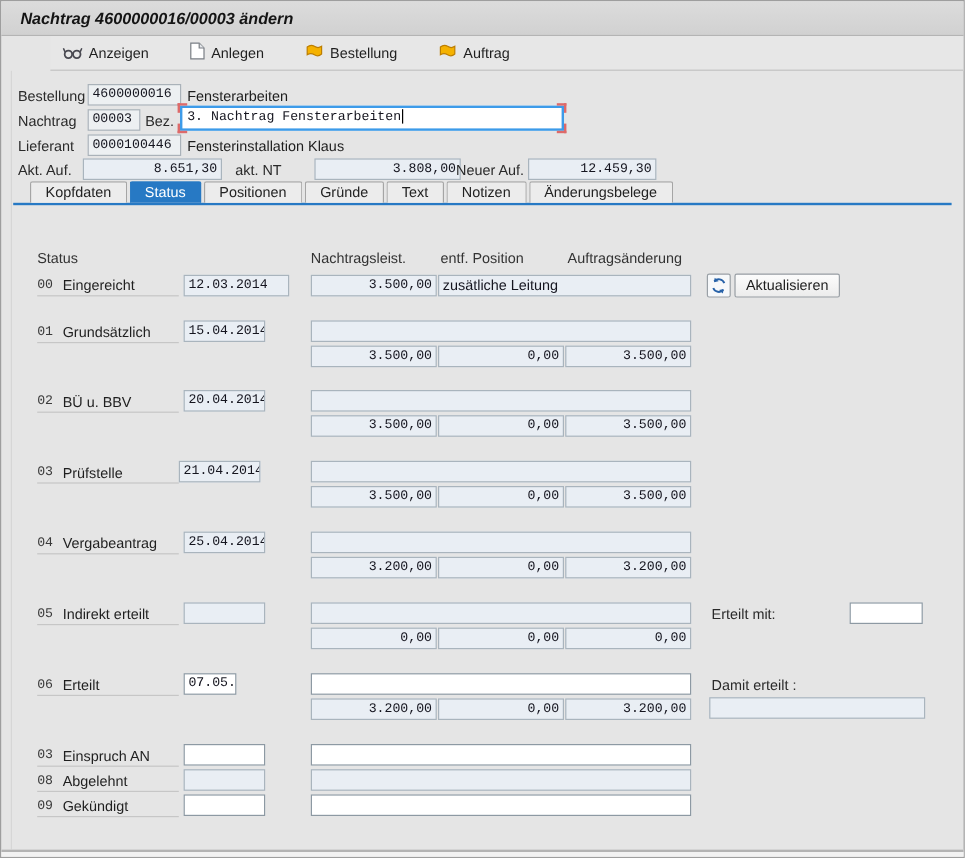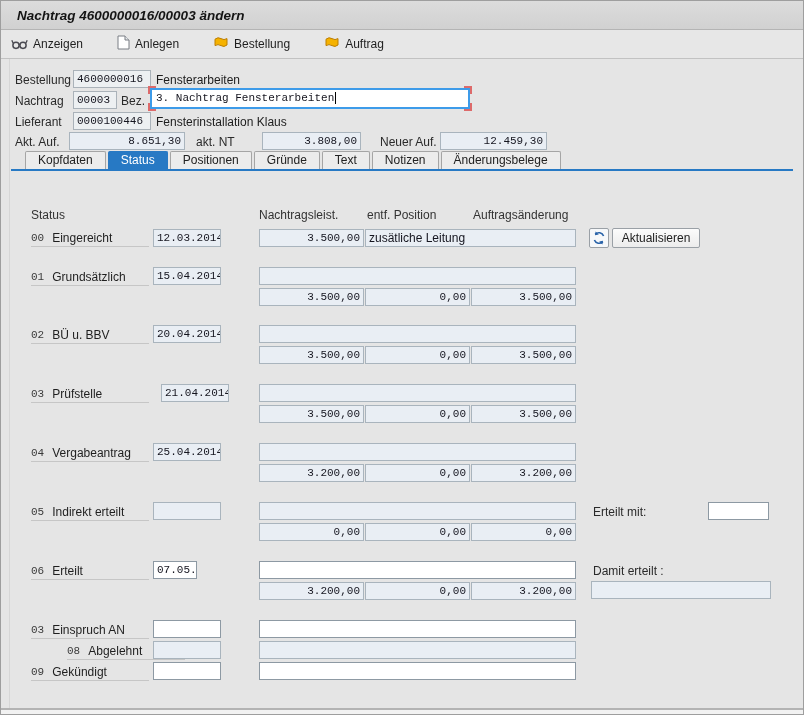--- a/index.html
+++ b/index.html
@@ -3,21 +3,21 @@
 <meta charset="utf-8">
 <style>
   html,body{margin:0;padding:0;background:#c9c9c9;font-family:"Liberation Sans",sans-serif;}
   .window{position:relative;width:804px;height:715px;background:#e5e5e5;border:1px solid #9e9e9e;box-sizing:border-box;overflow:hidden;}
 
   
   .titlebar{height:29px;background:linear-gradient(#dcdcdc,#d1d1d1);border-bottom:1px solid #b4b4b4;display:flex;align-items:center;padding:0 16px;box-sizing:border-box;}
   .title{font-size:13.5px;font-weight:bold;font-style:italic;color:#141414;}
 
   
-  .toolbar{height:29px;background:#e7e7e7;border-bottom:1px solid #c2c2c2;display:flex;align-items:center;padding:0 10px;box-sizing:border-box;gap:34px;}
+  .toolbar{height:29px;background:#e7e7e7;border-bottom:1px solid #c2c2c2;display:flex;align-items:center;padding:0 10px;box-sizing:border-box;gap:34px;margin-left:41px;}
   .tbtn{display:flex;align-items:center;gap:5px;font-size:12px;color:#1f1f1f;cursor:pointer;}
 
   
   .lbl{position:absolute;font-size:12px;color:#2a2a2a;white-space:nowrap;}
   .fld{position:absolute;box-sizing:border-box;height:18px;line-height:16px;padding:0 3px;
        font-family:"Liberation Mono",monospace;font-size:11px;color:#15151f;
        background:#e9eef4;border:1px solid #a9b4bd;overflow:hidden;white-space:nowrap;}
   .fld.grey{background:#edf0f2;border-color:#aab2b9;}
   .fld.white{background:#ffffff;border-color:#8d99a3;}
   .fld.num{text-align:right;}
@@ -126,21 +126,21 @@
     <span class="corner br"></span>
   </div>
 
   <span class="lbl" style="left:14px;top:114px;">Lieferant</span>
   <span class="fld grey" style="left:72px;top:111px;width:78px;">0000100446</span>
   <span class="freetext" style="left:155px;top:114px;">Fensterinstallation Klaus</span>
 
   <span class="lbl" style="left:14px;top:134px;text-align:center;">Akt. Auf.</span>
   <span class="fld num" style="left:68px;top:131px;width:116px;">8.651,30</span>
   <span class="lbl" style="left:195px;top:134px;">akt. NT</span>
-  <span class="fld num" style="left:261px;top:131px;width:99px;">3.808,00</span>
+  <span class="fld num" style="left:261px;top:131px;width:122px;">3.808,00</span>
   <span class="lbl" style="left:379px;top:134px;">Neuer Auf.</span>
   <span class="fld num" style="left:439px;top:131px;width:107px;">12.459,30</span>
 
   <div class="tabstrip">
     <span class="tab">Kopfdaten</span>
     <span class="tab active">Status</span>
     <span class="tab">Positionen</span>
     <span class="tab">Gründe</span>
     <span class="tab">Text</span>
     <span class="tab">Notizen</span>
@@ -149,21 +149,21 @@
 
   <span class="colhdr" style="left:30px;top:207px;">Status</span>
   <span class="colhdr" style="left:258px;top:207px;">Nachtragsleist.</span>
   <span class="colhdr" style="left:366px;top:207px;">entf. Position</span>
   <span class="colhdr" style="left:472px;top:207px;">Auftragsänderung</span>
 
   <div class="status-lbl" style="left:30px;top:229px;">
     <span class="status-code">00</span>
     <span class="status-name">Eingereicht</span>
   </div>
-  <span class="fld" style="left:152px;top:228px;width:68px;">12.03.2014</span>
+  <span class="fld" style="left:152px;top:228px;width:88px;">12.03.2014</span>
   <span class="fld num" style="left:258px;top:228px;width:105px;">3.500,00</span>
   <span class="fld sans" style="left:364px;top:228px;width:211px;">zusätliche Leitung</span>
   <span class="icon-btn" style="left:588px;top:227px;">
     <svg width="14" height="14" viewBox="0 0 14 14">
       <path d="M11.6 5 A5 5 0 0 0 3.2 3.4 M2.4 9 A5 5 0 0 0 10.8 10.6" fill="none" stroke="#2862a8" stroke-width="1.6"></path>
       <path d="M3.6 0.4 L3 4.2 L6.8 3.4 Z" fill="#2862a8"></path>
       <path d="M10.4 13.6 L11 9.8 L7.2 10.6 Z" fill="#2862a8"></path>
     </svg>
   </span>
   <span class="btn" style="left:611px;top:227px;width:88px;height:20px;">Aktualisieren</span>
@@ -185,21 +185,21 @@
   <span class="fld" style="left:152px;top:324px;width:68px;">20.04.2014</span>
   <span class="fld" style="left:258px;top:324px;width:317px;"></span>
   <span class="fld num" style="left:258px;top:345px;width:105px;">3.500,00</span>
   <span class="fld num" style="left:364px;top:345px;width:105px;">0,00</span>
   <span class="fld num" style="left:470px;top:345px;width:105px;">3.500,00</span>
 
   <div class="status-lbl" style="left:30px;top:385px;">
     <span class="status-code">03</span>
     <span class="status-name">Prüfstelle</span>
   </div>
-  <span class="fld" style="left:160px;top:383px;width:68px;">21.04.2014</span>
+  <span class="fld" style="left:148px;top:383px;width:68px;">21.04.2014</span>
   <span class="fld" style="left:258px;top:383px;width:317px;"></span>
   <span class="fld num" style="left:258px;top:404px;width:105px;">3.500,00</span>
   <span class="fld num" style="left:364px;top:404px;width:105px;">0,00</span>
   <span class="fld num" style="left:470px;top:404px;width:105px;">3.500,00</span>
 
   <div class="status-lbl" style="left:30px;top:444px;">
     <span class="status-code">04</span>
     <span class="status-name">Vergabeantrag</span>
   </div>
   <span class="fld" style="left:152px;top:442px;width:68px;">25.04.2014</span>
@@ -232,21 +232,21 @@
   <span class="lbl" style="left:592px;top:563px;">Damit erteilt :</span>
   <span class="fld" style="left:590px;top:580px;width:180px;"></span>
 
   <div class="status-lbl" style="left:30px;top:621px;">
     <span class="status-code">03</span>
     <span class="status-name">Einspruch AN</span>
   </div>
   <span class="fld white" style="left:152px;top:619px;width:68px;"></span>
   <span class="fld white" style="left:258px;top:619px;width:317px;"></span>
 
-  <div class="status-lbl" style="left:30px;top:642px;margin-left:36px;">
+  <div class="status-lbl" style="left:30px;top:642px;">
     <span class="status-code">08</span>
     <span class="status-name">Abgelehnt</span>
   </div>
   <span class="fld" style="left:152px;top:640px;width:68px;"></span>
   <span class="fld" style="left:258px;top:640px;width:317px;"></span>
 
   <div class="status-lbl" style="left:30px;top:663px;">
     <span class="status-code">09</span>
     <span class="status-name">Gekündigt</span>
   </div>

